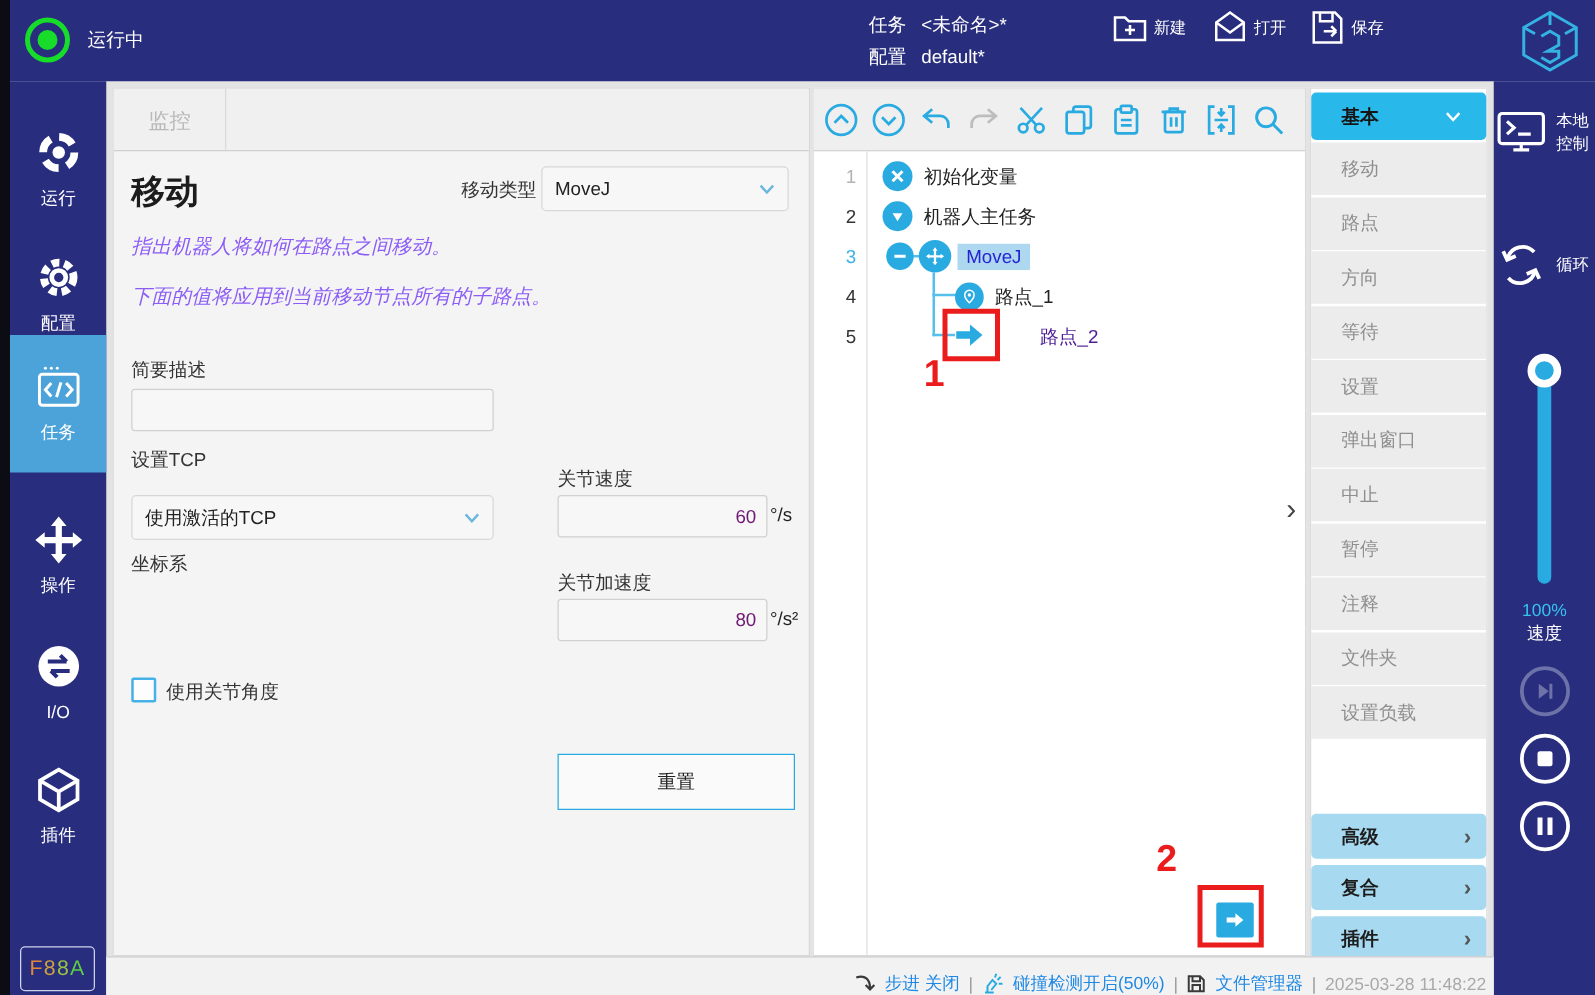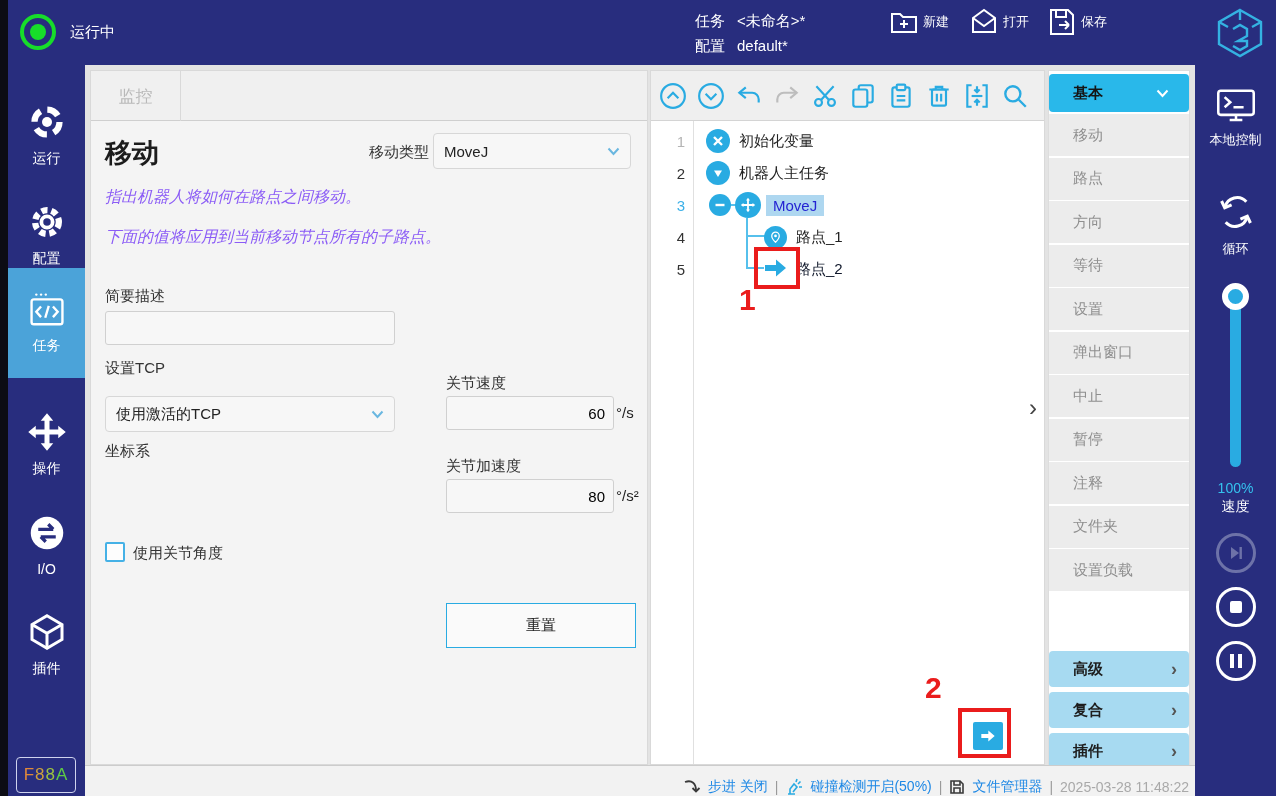--- a/index.html
+++ b/index.html
@@ -41,21 +41,21 @@
     font-size:17px; border-right:1px solid #d9d9d9; cursor:pointer; }
   .tab.active { background:#f7f7f7; font-weight:bold; color:#29abe2; border-bottom:1px solid #f7f7f7; }
   .tab.inactive { color:#b9b9b9; }
   #form-title { position:absolute; left:14px; top:64px; font-size:27px; color:#1c1c1c; }
   .lbl { position:absolute; font-size:15px; color:#333; }
   .desc { position:absolute; left:14px; font-size:16px; color:#8b5cf6;font-style:italic; }
   .dd { position:absolute; background:#f7f7f7; border:1px solid #d7d7d7; border-radius:4px;
     display:flex; align-items:center; padding:0 10px; font-size:15px; color:#222; cursor:pointer; }
   .dd .chev { margin-left:auto; }
   .fld { position:absolute; background:#f7f7f7; border:1px solid #d0d0d0; border-radius:3px;
-    font-size:15px; color:#000000; padding:0 8px; font-family:inherit; }
+    font-size:15px; color:#701a75; padding:0 8px; font-family:inherit; }
   .fld.num { text-align:right; }
   .unit { position:absolute; font-size:15px; color:#222; }
   #chk { position:absolute; left:14px; top:471px; width:20px; height:20px; border:2px solid #45b1e6;
     border-radius:2px; background:#fdfdfd; cursor:pointer; }
   #reset-btn { position:absolute; left:355px; top:532px; width:190px; height:45px; background:#fafafa;
     border:1.5px solid #29abe2; font-size:15px; color:#222; cursor:pointer; font-family:inherit; }
 
   
   #tree-panel { position:absolute; left:650px; top:70px; width:395px; height:695px;
     background:#fff; border:1px solid #d9d9d9; }
@@ -63,21 +63,21 @@
     border-bottom:1px solid #d4d4d4; display:flex; align-items:center; gap:10px; padding-left:8px; }
   .tb-ic { width:28px; height:28px; cursor:pointer; }
   #num-divider { position:absolute; left:42px; top:50px; width:1px; height:643px; background:#e0e0e0; }
   .trow { position:absolute; left:0; width:393px; height:32px; display:flex; align-items:center; }
   .tnum { position:absolute; left:0; width:34px; text-align:right; font-size:15px; }
   .cicon { position:absolute; border-radius:50%; background:#29abe2; display:flex;
     align-items:center; justify-content:center; }
   .tlabel { position:absolute; font-size:15px; color:#222; white-space:nowrap; }
   .conn { position:absolute; background:#56c0ec; }
   #movej-sel { background:#aed7f0; color:#2424d2; padding:2px 7px; }
-  .blue-label { color:#0f172a; }
+  .blue-label { color:#4c1d95;padding-left:36px; }
   #tree-expander { position:absolute; left:370px; top:322px; width:24px; height:30px; border:none;
     background:none; font-size:24px; color:#444; cursor:pointer; line-height:30px; }
   .red-box { position:absolute; border:4px solid #ea1c1c; }
   .red-num { position:absolute; color:#ea1c1c; font-size:30px; font-weight:bold; }
   #insert-btn { position:absolute; left:322px; top:651px; width:30px; height:28px; background:#29abe2;
     border:none; border-radius:2px; display:flex; align-items:center; justify-content:center; cursor:pointer; }
 
   
   #library { position:absolute; left:1048px; top:70px; width:142px; height:700px; background:#fff;
     border:1px solid #ddd; }
@@ -87,21 +87,21 @@
   #lib-header .chev { margin-left:auto; }
   .lib-item { position:absolute; left:0; width:140px; height:42px; background:#ececec;
     display:flex; align-items:center; padding-left:24px; font-size:15px; color:#8f8f8f; cursor:pointer; }
   .lib-group { position:absolute; left:0; width:140px; height:36px; background:#a7daf1; border-radius:4px;
     display:flex; align-items:center; padding:0 12px 0 24px; font-size:15px; font-weight:bold;
     color:#1d1d1d; cursor:pointer; }
   .lib-group .gchev { margin-left:auto; color:#555; font-size:18px; }
 
   
   #strip { position:absolute; left:1195px; top:65px; width:81px; height:731px; background:#282d7e; }
-  .strip-item { position:absolute; left:0; width:81px; display:flex; flex-direction:column;
+  .strip-item { position:absolute; left:0; width:81px; display:flex; 
     align-items:center; gap:6px; color:#fff; font-size:13px; cursor:pointer; }
   #slider-track { position:absolute; left:35px; top:230px; width:11px; height:172px; background:#29abe2;
     border-radius:6px; cursor:pointer; }
   #slider-thumb { position:absolute; left:27px; top:218px; width:27px; height:27px; border-radius:50%;
     background:#29abe2; border:6px solid #fff; cursor:pointer; }
   #speed-pct { position:absolute; left:0; top:415px; width:81px; text-align:center; color:#35c2ee; font-size:14px; }
   #speed-lab { position:absolute; left:0; top:433px; width:81px; text-align:center; color:#fff; font-size:14px; }
   .round-btn { position:absolute; left:21px; width:40px; height:40px; border-radius:50%;
     border:3px solid #fff; background:none; display:flex; align-items:center; justify-content:center; cursor:pointer; }
   .round-btn.dim { border-color:#6d72a8; }

